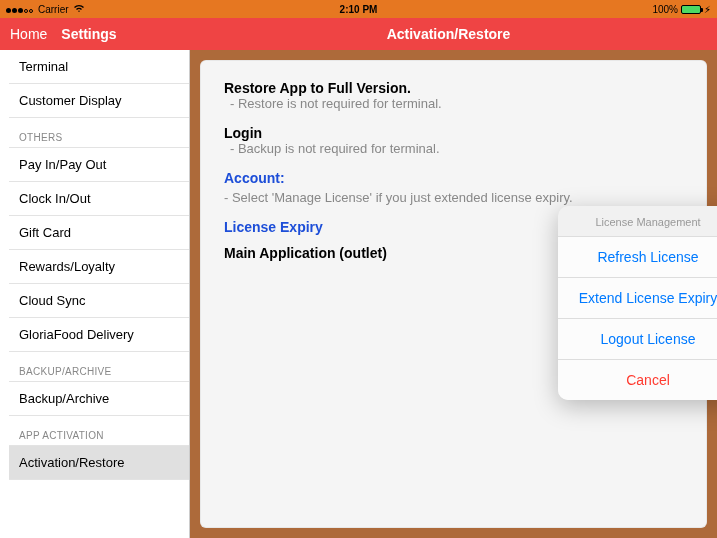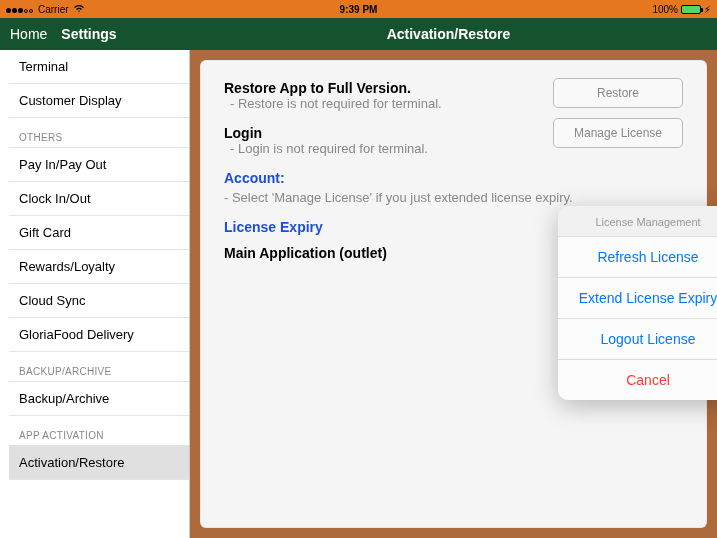--- a/index.html
+++ b/index.html
@@ -6,21 +6,21 @@
 body { font-family: -apple-system, "Helvetica Neue", Arial, sans-serif; font-size: 13px; background: #fff; width: 717px; height: 538px; overflow: hidden; }
 .statusbar { height: 18px; background: #e67721; display: flex; align-items: center; justify-content: space-between; padding: 0 6px; font-size: 10px; color: #000; }
 .statusbar .left { display: flex; align-items: center; gap: 4px; }
 .statusbar .center { position: absolute; left: 50%; transform: translateX(-50%); font-weight: 600; }
 .statusbar .right { display: flex; align-items: center; gap: 3px; }
 .dots span { display: inline-block; width: 5px; height: 5px; border-radius: 50%; background: #000; margin-right: 1px; }
 .dots span.empty { background: transparent; border: 1px solid #000; width: 4px; height: 4px; }
 .wifi { width: 12px; height: 10px; }
 .battery { display: inline-block; width: 20px; height: 9px; border: 1px solid #000; border-radius: 2px; position: relative; background: #4cd964; }
 .battery::after { content: ""; position: absolute; right: -3px; top: 2px; width: 2px; height: 4px; background: #000; border-radius: 0 1px 1px 0; }
-.navbar { height: 32px; background: #14532d; display: flex; align-items: center; color: #fff; position: relative; }
+.navbar { height: 32px; background: #ef4444; display: flex; align-items: center; color: #fff; position: relative; }
 .nav-left { display: flex; align-items: center; padding-left: 10px; gap: 14px; font-size: 14px; }
 .nav-home { font-weight: 400; }
 .nav-settings { font-weight: 600; }
 .nav-title { position: absolute; left: 50%; transform: translateX(-50%); font-weight: 600; font-size: 14px; margin-left: 90px; }
 .content { display: flex; height: calc(538px - 18px - 32px); margin-left: 9px; }
 .sidebar { width: 181px; background: #fff; border-right: 1px solid #ccc; overflow-y: auto; }
 .sidebar .item { padding: 9px 10px; border-bottom: 1px solid #e3e3e3; font-size: 13px; color: #000; cursor: pointer; }
 .sidebar .header { padding: 14px 10px 4px; font-size: 10px; color: #888; text-transform: uppercase; letter-spacing: 0.3px; border-bottom: 1px solid #e3e3e3; }
 .sidebar .item.selected { background: #e0e0e0; }
 .main { flex: 1; background: #ad6a3a; padding: 10px; position: relative; }
@@ -46,21 +46,21 @@
 <div class="statusbar">
   <div class="left">
     <span class="dots"><span></span><span></span><span></span><span class="empty"></span><span class="empty"></span></span>
     <span>Carrier</span>
     <span>
       <svg class="wifi" viewBox="0 0 12 10">
           <path d="M6 9 L7 8 A1.4 1.4 0 0 0 5 8 Z M3 6 A4 4 0 0 1 9 6 L8 7 A2.7 2.7 0 0 0 4 7 Z M1 4 A7 7 0 0 1 11 4 L10 5 A5.5 5.5 0 0 0 2 5 Z" fill="#000"></path>
         </svg>
     </span>
   </div>
-  <div class="center">9:39 PM</div>
+  <div class="center">2:10 PM</div>
   <div class="right">
     <span>100%</span>
     <span class="battery"></span>
     <span>⚡︎</span>
   </div>
 </div>
 
 <div class="navbar">
   <div class="nav-left">
     <span class="nav-home">Home</span>
@@ -81,28 +81,24 @@
     <div class="item">Cloud Sync</div>
     <div class="item">GloriaFood Delivery</div>
     <div class="header">BACKUP/ARCHIVE</div>
     <div class="item">Backup/Archive</div>
     <div class="header">APP ACTIVATION</div>
     <div class="item selected">Activation/Restore</div>
   </div>
 
   <div class="main">
     <div class="panel">
-      <div class="buttons">
-        <div class="btn">Restore</div>
-        <div class="btn">Manage License</div>
-      </div>
       <h3>Restore App to Full Version.</h3>
       <div class="sub">- Restore is not required for terminal.</div>
       <h3>Login</h3>
-      <div class="sub">- Login is not required for terminal.</div>
+      <div class="sub">- Backup is not required for terminal.</div>
       <div class="section-title">Account:</div>
       <div class="account-sub">- Select 'Manage License' if you just extended license expiry.</div>
       <div class="section-title">License Expiry</div>
       <div class="spacer"></div>
       <div class="row">
         <span class="label">Main Application (outlet)</span>
         <span class="date">Jan 1, 2019</span>
       </div>
     </div>
 

